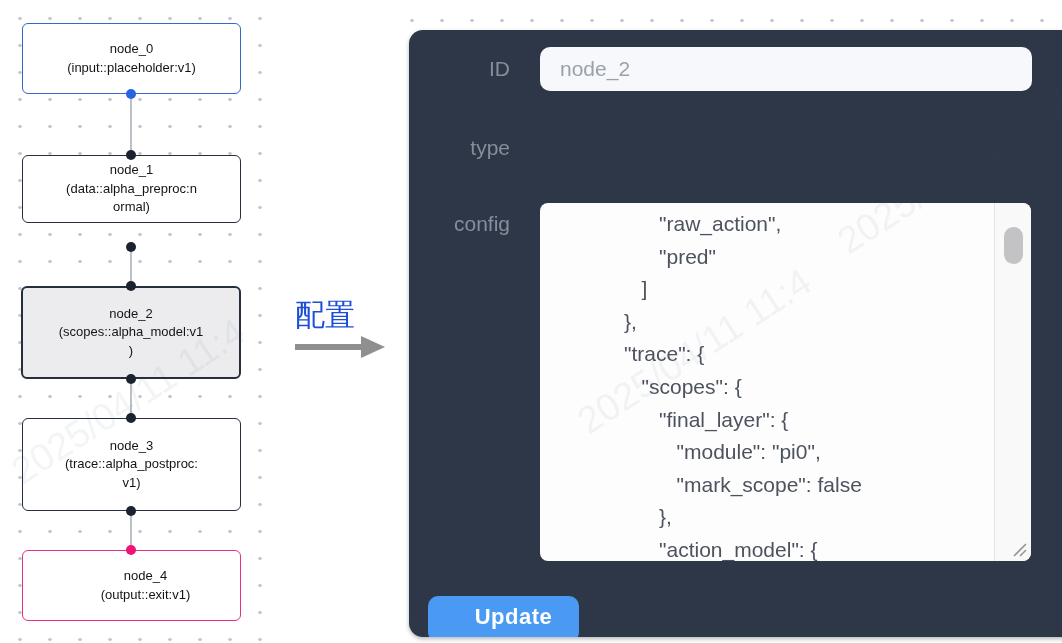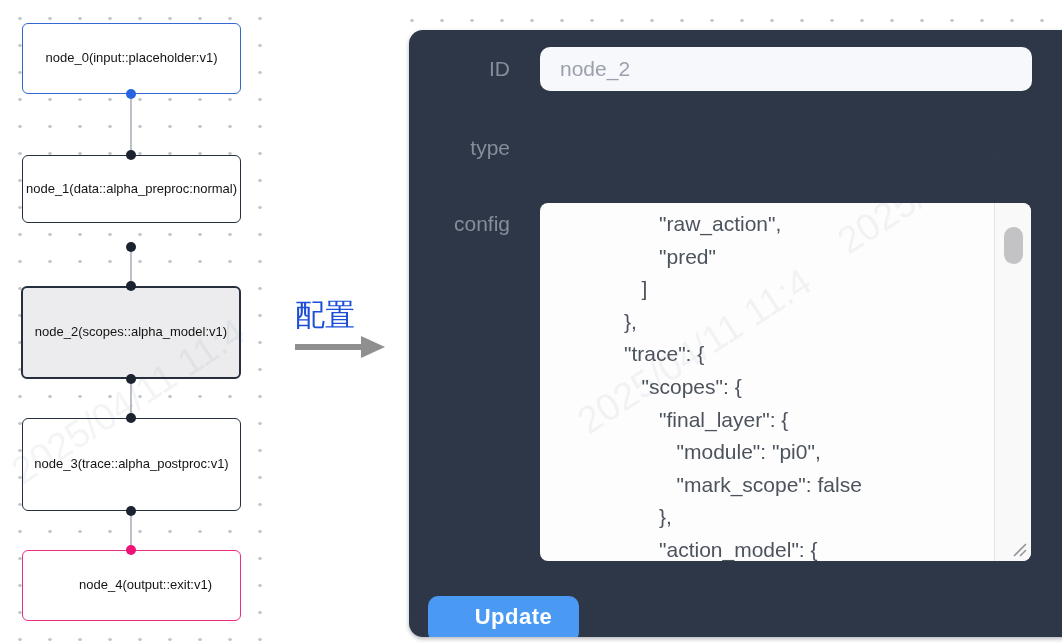--- a/index.html
+++ b/index.html
@@ -32,21 +32,21 @@
   
   .edge{position:absolute;left:130px;width:2px;background:var(--edge);}
   .edge1{top:94px;height:61px;}
   .edge2{top:247px;height:39px;}
   .edge3{top:379px;height:39px;}
   .edge4{top:511px;height:39px;}
 
   
   .fnode{position:absolute;left:22px;width:219px;background:#ffffff;
     border:1.5px solid var(--node-border);border-radius:6px;
-    display:flex;flex-direction:row;align-items:center;justify-content:center;
+    display:flex;flex-direction:column;align-items:center;justify-content:center;
     font-size:13px;line-height:18.5px;color:#141414;text-align:center;cursor:pointer;}
   .n0{top:23px;height:71px;border-color:var(--node-blue);}
   .n1{top:155px;height:68px;}
   .n2{left:21px;top:286px;width:220px;height:93px;border-width:2.5px;background:#ececee;}
   .n3{top:418px;height:93px;align-items:center;}
   .n4{top:550px;height:71px;border-color:var(--node-pink);padding-left:28px;}
 
   
   .dot{position:absolute;left:126px;width:10px;height:10px;border-radius:50%;background:var(--dot-dark);cursor:crosshair;}
   .dot.blue{background:var(--dot-blue);}

